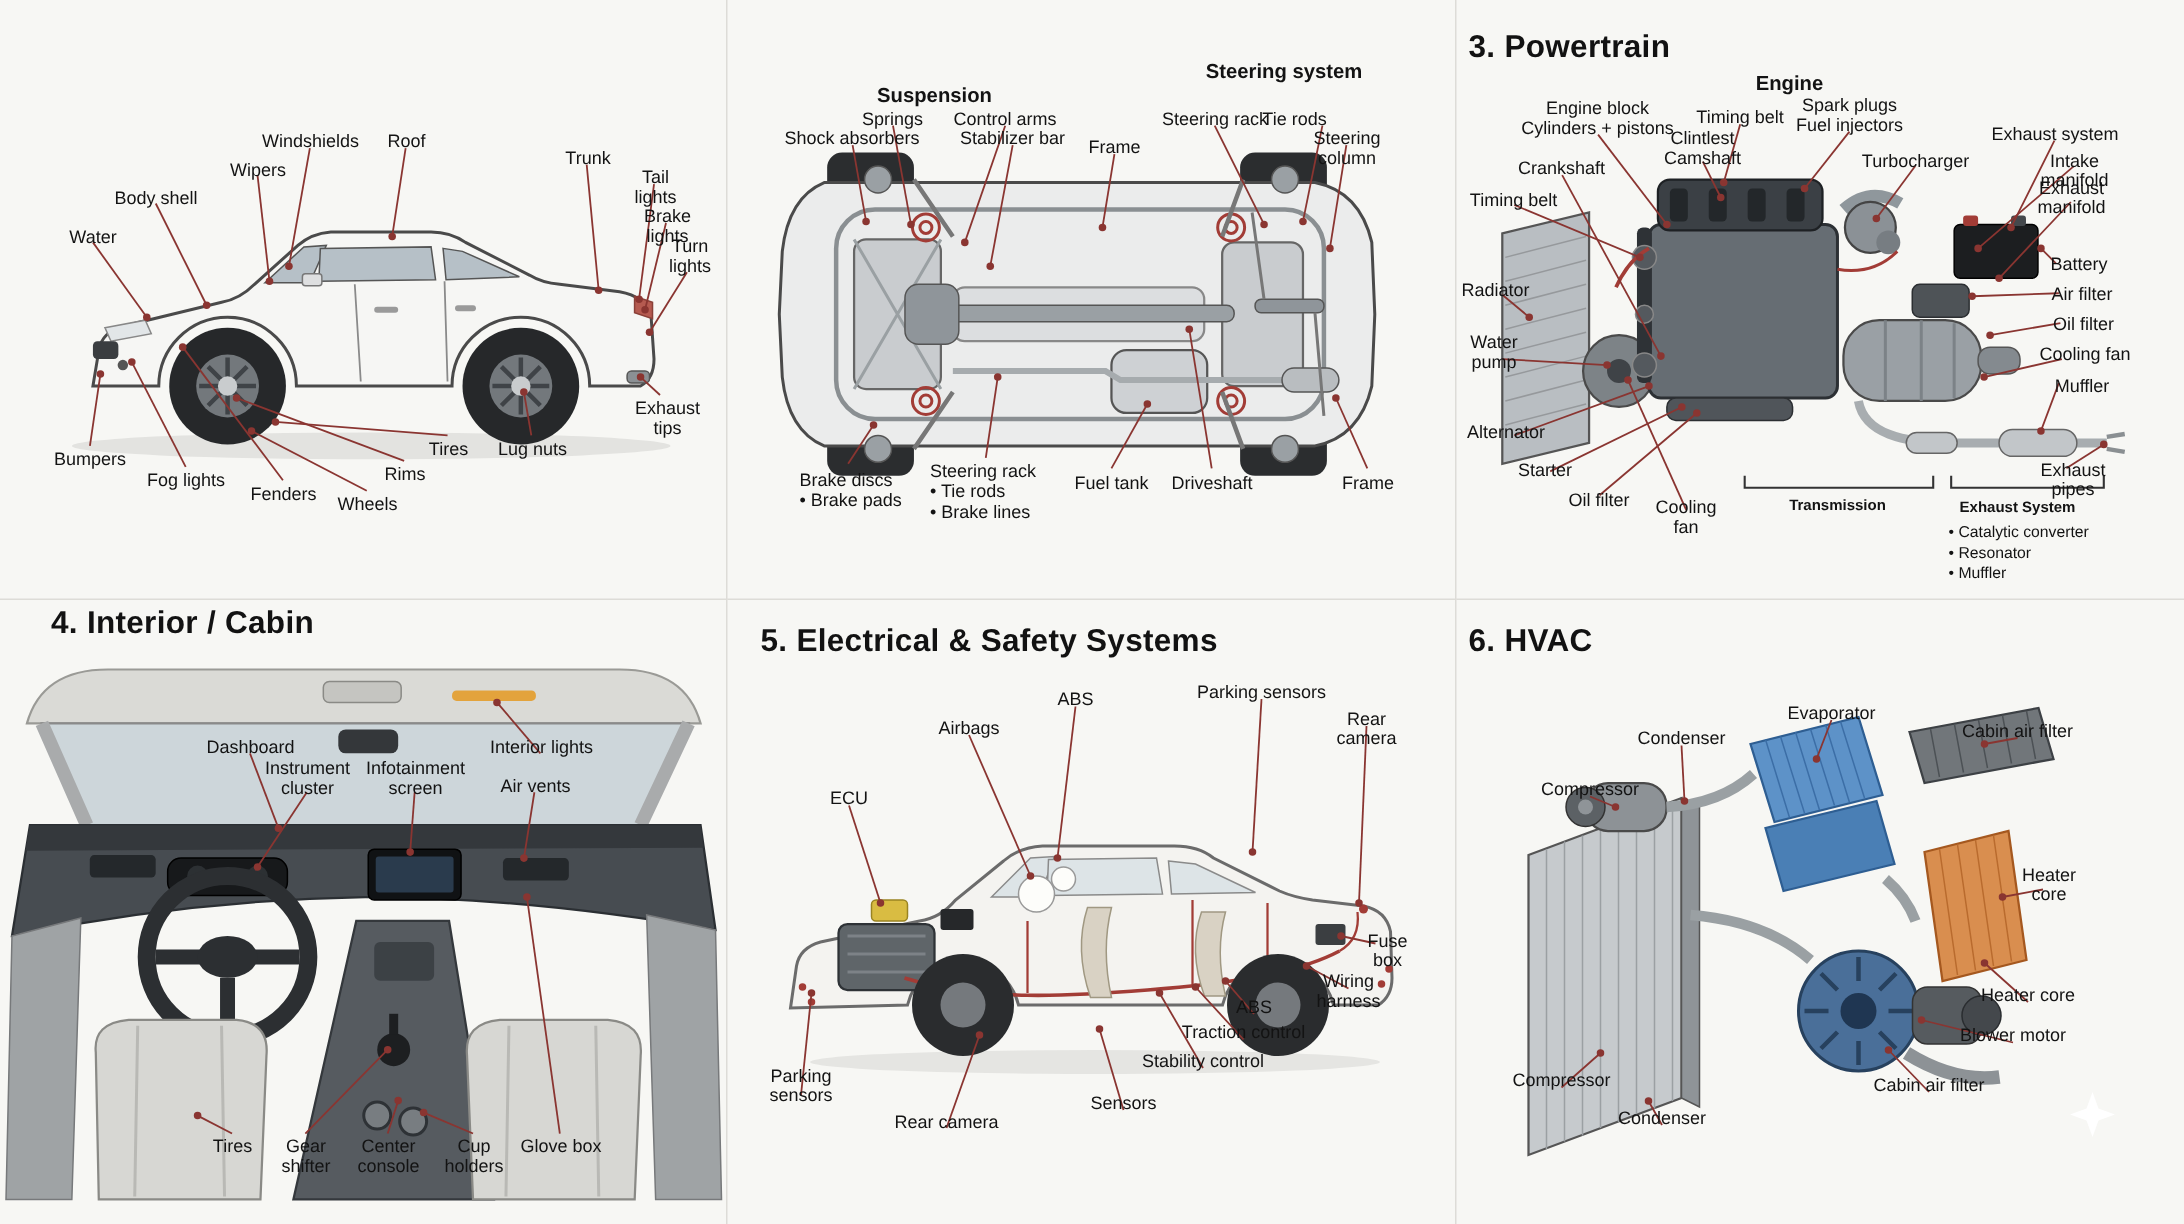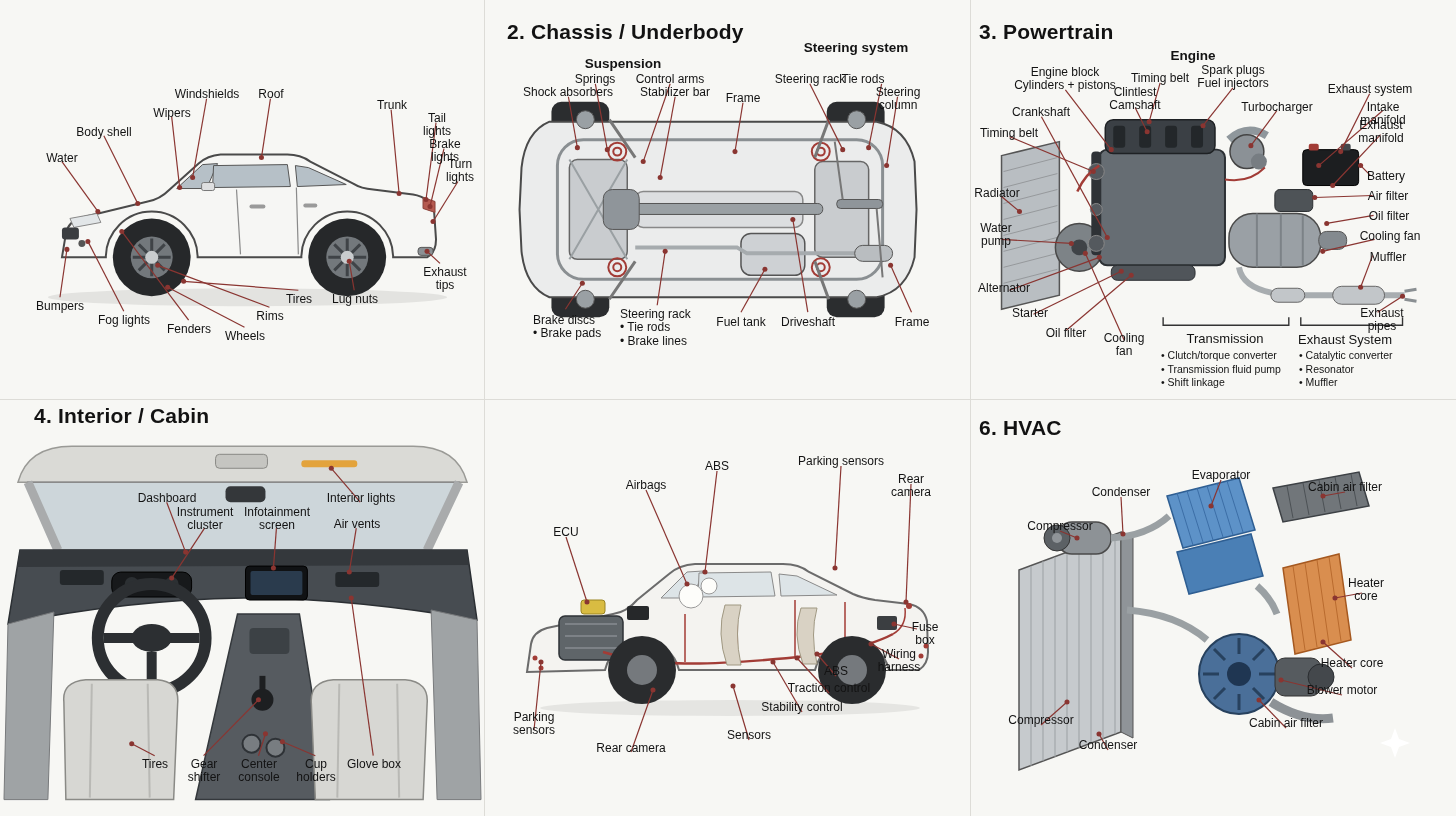--- a/index.html
+++ b/index.html
@@ -10,21 +10,21 @@
   .p1 { left:0;     top:0;   width:485px; height:400px; border-right:1px solid #dddcd7; border-bottom:1px solid #dddcd7; }
   .p2 { left:485px; top:0;   width:486px; height:400px; border-right:1px solid #dddcd7; border-bottom:1px solid #dddcd7; }
   .p3 { left:971px; top:0;   width:485px; height:400px; border-bottom:1px solid #dddcd7; }
   .p4 { left:0;     top:400px; width:485px; height:416px; border-right:1px solid #dddcd7; }
   .p5 { left:485px; top:400px; width:486px; height:416px; border-right:1px solid #dddcd7; }
   .p6 { left:971px; top:400px; width:485px; height:416px; }
   .title { position:absolute; font-size:21px; font-weight:700; color:#121212; letter-spacing:.2px; z-index:3; }
   .art { position:absolute; left:0; top:0; width:100%; height:100%; }
   .lbl { position:absolute; transform:translateX(-50%); text-align:center; font-size:12px; line-height:1.12;
          color:#131313; white-space:pre-line; z-index:2; }
-  .lbl.bold { font-weight:400; font-size:13px; }
+  .lbl.bold { font-weight:700; font-size:10px; }
   .lbl.big  { font-weight:700; font-size:13.5px; }
   .lbl.left { transform:none; text-align:left; }
   .lbl.small { font-size:10.5px; line-height:1.3; }
   .ld { stroke:#8a3531; stroke-width:1.2; fill:none; }
 </style>
 </head>
 <body>
 
 <svg width="0" height="0" style="position:absolute" aria-hidden="true">
   <defs>
@@ -98,21 +98,20 @@
     <div class="lbl" style="left:60px;top:300px">Bumpers</div>
     <div class="lbl" style="left:124px;top:314px">Fog lights</div>
     <div class="lbl" style="left:189px;top:323px">Fenders</div>
     <div class="lbl" style="left:245px;top:330px">Wheels</div>
     <div class="lbl" style="left:270px;top:310px">Rims</div>
     <div class="lbl" style="left:299px;top:293px">Tires</div>
     <div class="lbl" style="left:355px;top:293px">Lug nuts</div>
   </section>
 
   <section class="panel p2">
-    <div class="title" style="left:22px;top:20px">2. Chassis / Underbody</div>
     <svg class="art" viewBox="0 0 485 400">
       <g>
         <rect x="66" y="102" width="58" height="36" rx="10" fill="#2b2d2f"></rect>
         <rect x="66" y="282" width="58" height="36" rx="10" fill="#2b2d2f"></rect>
         <rect x="342" y="102" width="58" height="36" rx="10" fill="#2b2d2f"></rect>
         <rect x="342" y="282" width="58" height="36" rx="10" fill="#2b2d2f"></rect>
       </g>
       <path d="M64,122 Q40,132 36,168 L34,210 L36,252 Q40,288 64,298 L392,298 Q422,292 430,258 L432,210 L430,162 Q422,128 392,122 Z" fill="#ebecec" stroke="#4a4a4a" stroke-width="2"></path>
       <rect x="72" y="140" width="326" height="140" rx="26" fill="none" stroke="#8a8f92" stroke-width="3"></rect>
       <rect x="84" y="160" width="58" height="100" rx="8" fill="#c9cccf" stroke="#666" stroke-width="1.5"></rect>
@@ -267,23 +266,20 @@
 pump</div>
     <div class="lbl" style="left:419px;top:230px">Cooling fan</div>
     <div class="lbl" style="left:417px;top:251px">Muffler</div>
     <div class="lbl" style="left:33px;top:282px">Alternator</div>
     <div class="lbl" style="left:59px;top:307px">Starter</div>
     <div class="lbl" style="left:411px;top:307px">Exhaust pipes</div>
     <div class="lbl" style="left:95px;top:327px">Oil filter</div>
     <div class="lbl" style="left:153px;top:332px">Cooling
 fan</div>
     <div class="lbl bold" style="left:254px;top:332px">Transmission</div>
-    <div class="lbl left small" style="left:190px;top:349px">• Clutch/torque converter
-• Transmission fluid pump
-• Shift linkage</div>
     <div class="lbl bold" style="left:374px;top:333px">Exhaust System</div>
     <div class="lbl left small" style="left:328px;top:349px">• Catalytic converter
 • Resonator
 • Muffler</div>
   </section>
 
   <section class="panel p4">
     <div class="title" style="left:34px;top:4px">4. Interior / Cabin</div>
     <svg class="art" viewBox="0 0 485 416">
       <path d="M18,82 Q28,46 72,46 L414,46 Q458,46 468,82 Z" fill="#dadad6" stroke="#9a9a96" stroke-width="1.5"></path>
@@ -340,20 +336,21 @@
     <div class="lbl" style="left:204px;top:358px">Gear
 shifter</div>
     <div class="lbl" style="left:259px;top:358px">Center
 console</div>
     <div class="lbl" style="left:316px;top:358px">Cup
 holders</div>
     <div class="lbl" style="left:374px;top:358px">Glove box</div>
   </section>
 
   <section class="panel p5">
+    <div class="title" style="left:22px;top:16px">5. Electrical &amp; Safety Systems</div>
     <svg class="art" viewBox="0 0 485 416">
       <ellipse cx="245" cy="308" rx="190" ry="8" fill="rgba(0,0,0,0.07)"></ellipse>
       <path d="M42,272 L46,244 Q48,232 62,228 L128,214 Q142,212 152,200 L184,174 Q194,165 210,164 L298,164 Q314,164 324,172 L368,194 Q377,198 390,200 L424,204 Q439,207 442,221 L443,252 Q443,264 434,270 L404,270 A38,38 0 0 0 330,270 L194,270 A38,38 0 0 0 120,270 Z" fill="#f4f3f0" stroke="#6b6b6b" stroke-width="2"></path>
       <polygon points="176,198 202,172 218,171 208,198" fill="#dde4e7" stroke="#8a8a8a"></polygon>
       <polygon points="214,173 286,172 290,196 213,197" fill="#dde4e7" stroke="#8a8a8a"></polygon>
       <polygon points="294,174 312,176 352,195 296,196" fill="#dde4e7" stroke="#8a8a8a"></polygon>
       <rect x="74" y="216" width="64" height="44" rx="6" fill="#5f6569" stroke="#2e3236" stroke-width="1.5"></rect>
       <path d="M80,224 H132 M80,236 H132 M80,248 H132" stroke="#7d8287" stroke-width="2"></path>
       <rect x="96" y="200" width="24" height="14" rx="3" fill="#d9bc42" stroke="#9a8422"></rect>
       <rect x="142" y="206" width="22" height="14" rx="2" fill="#26282a"></rect>

